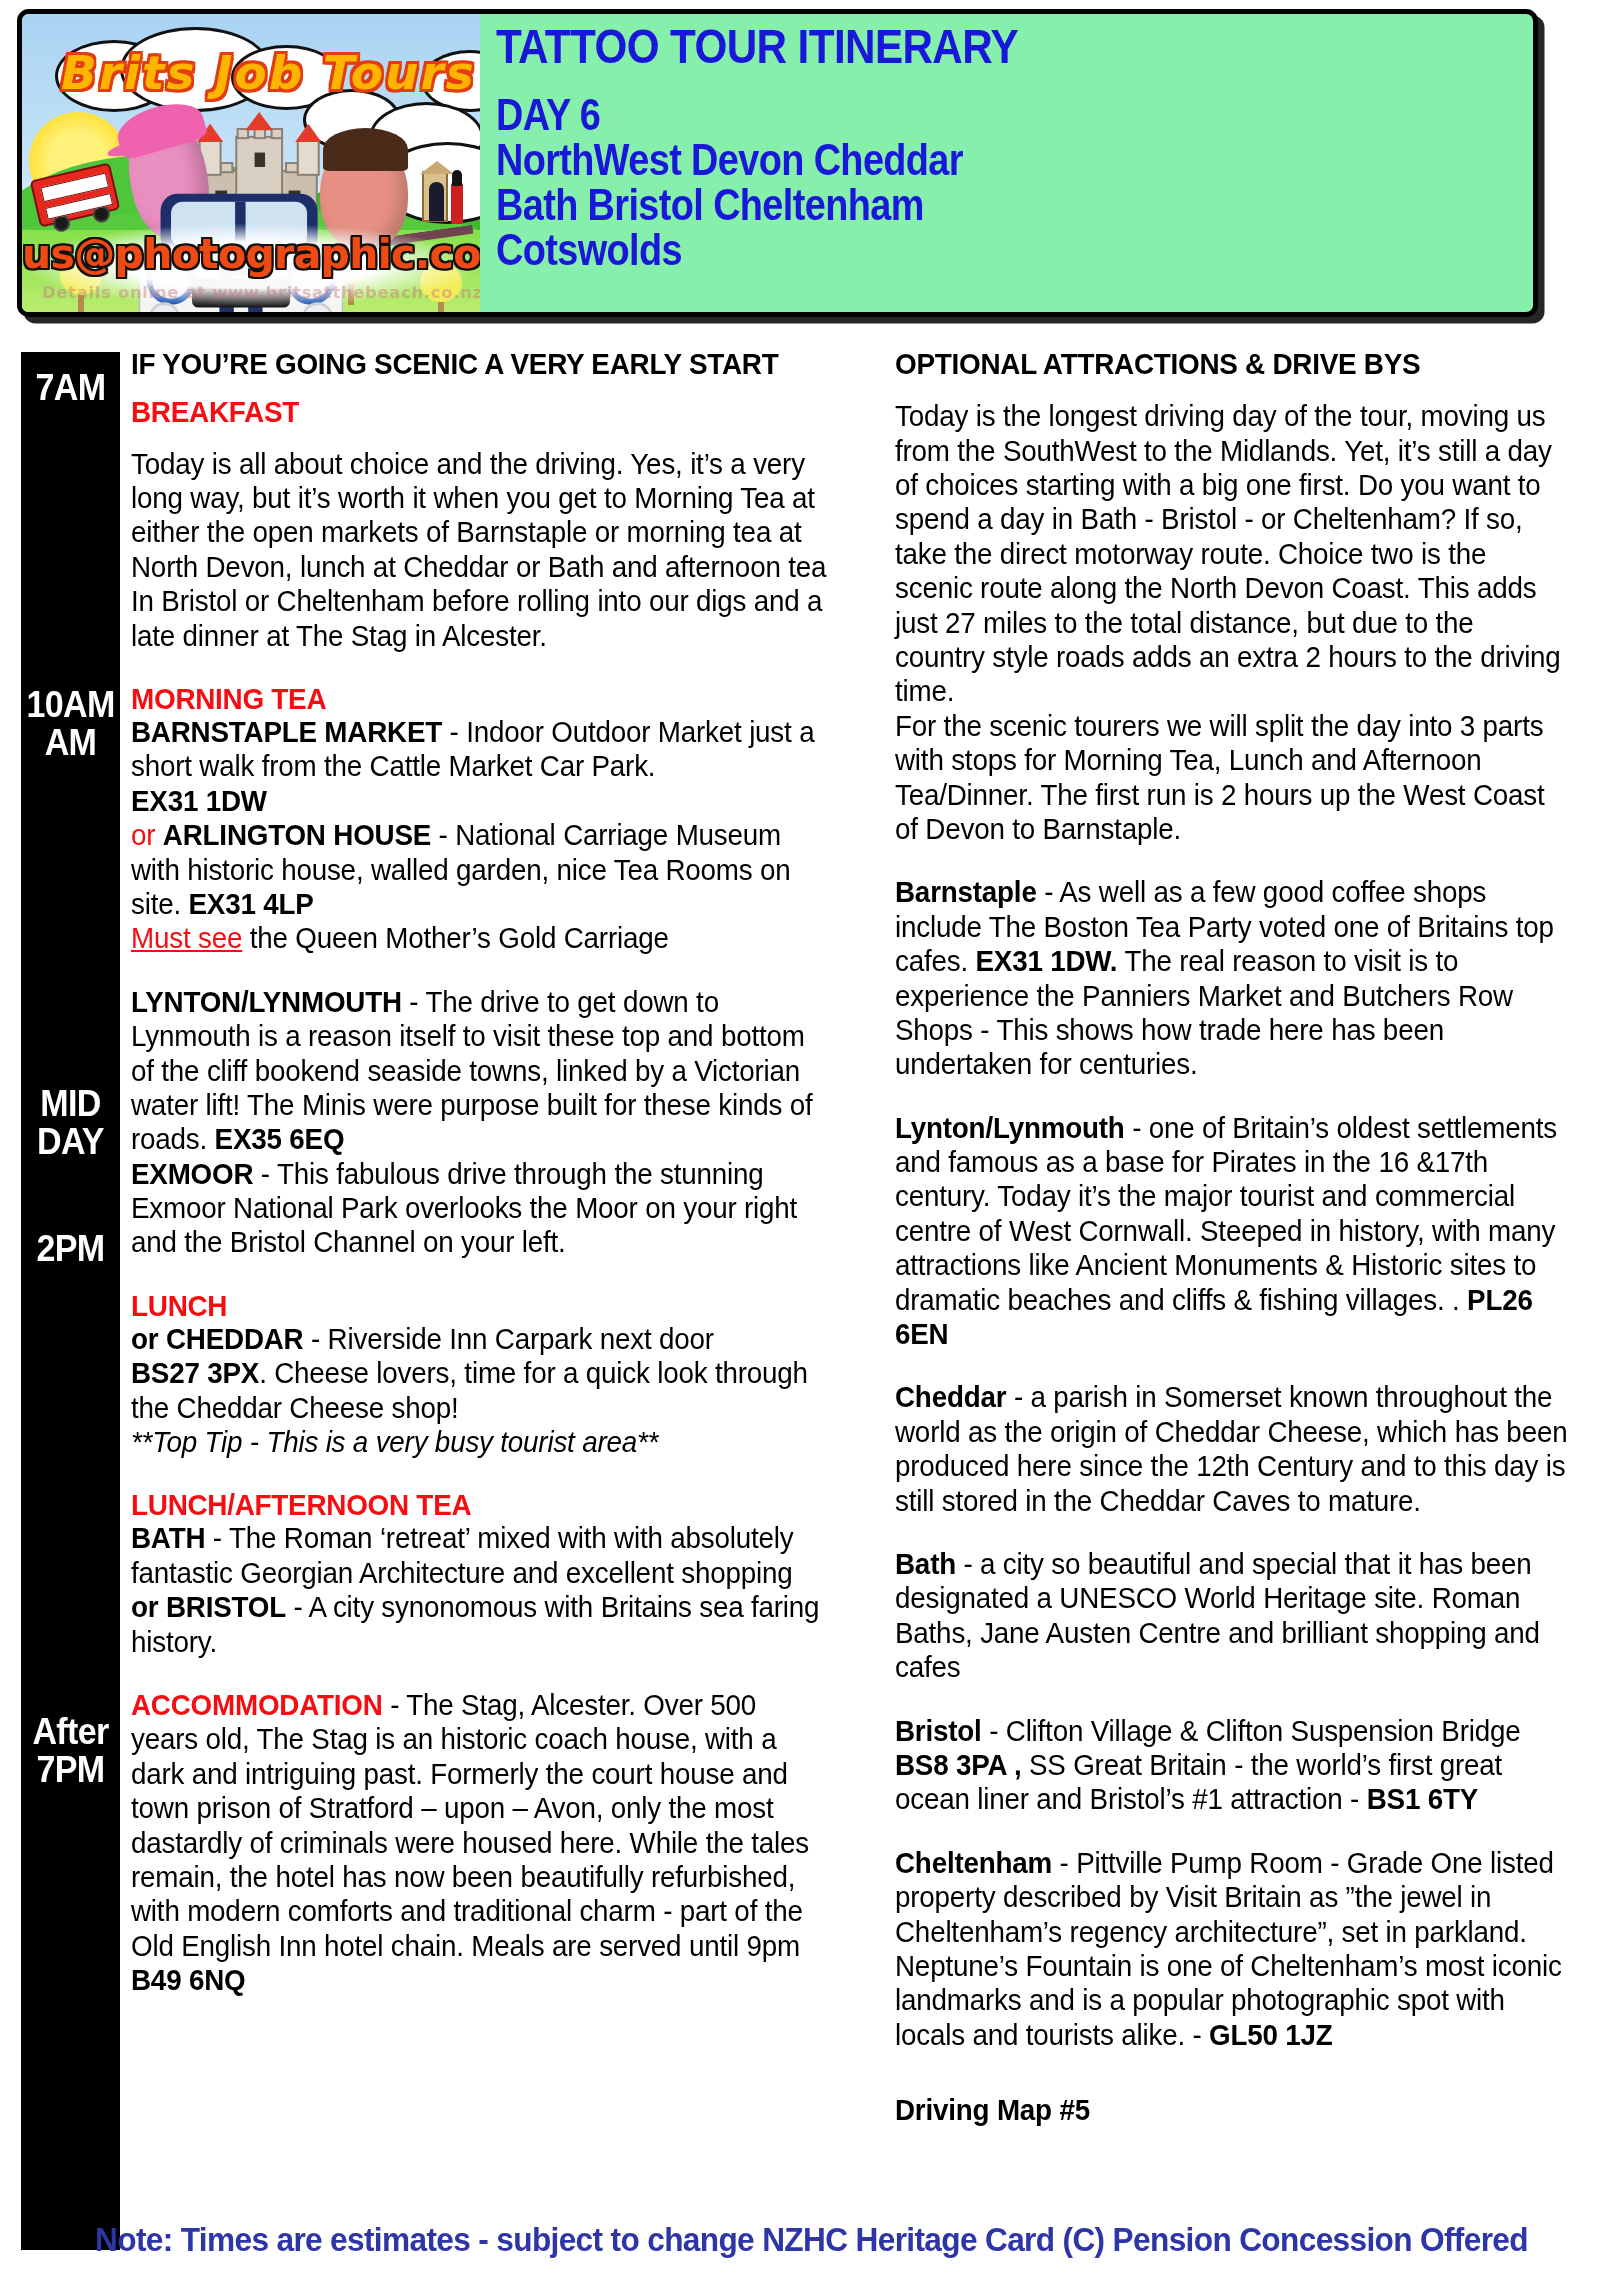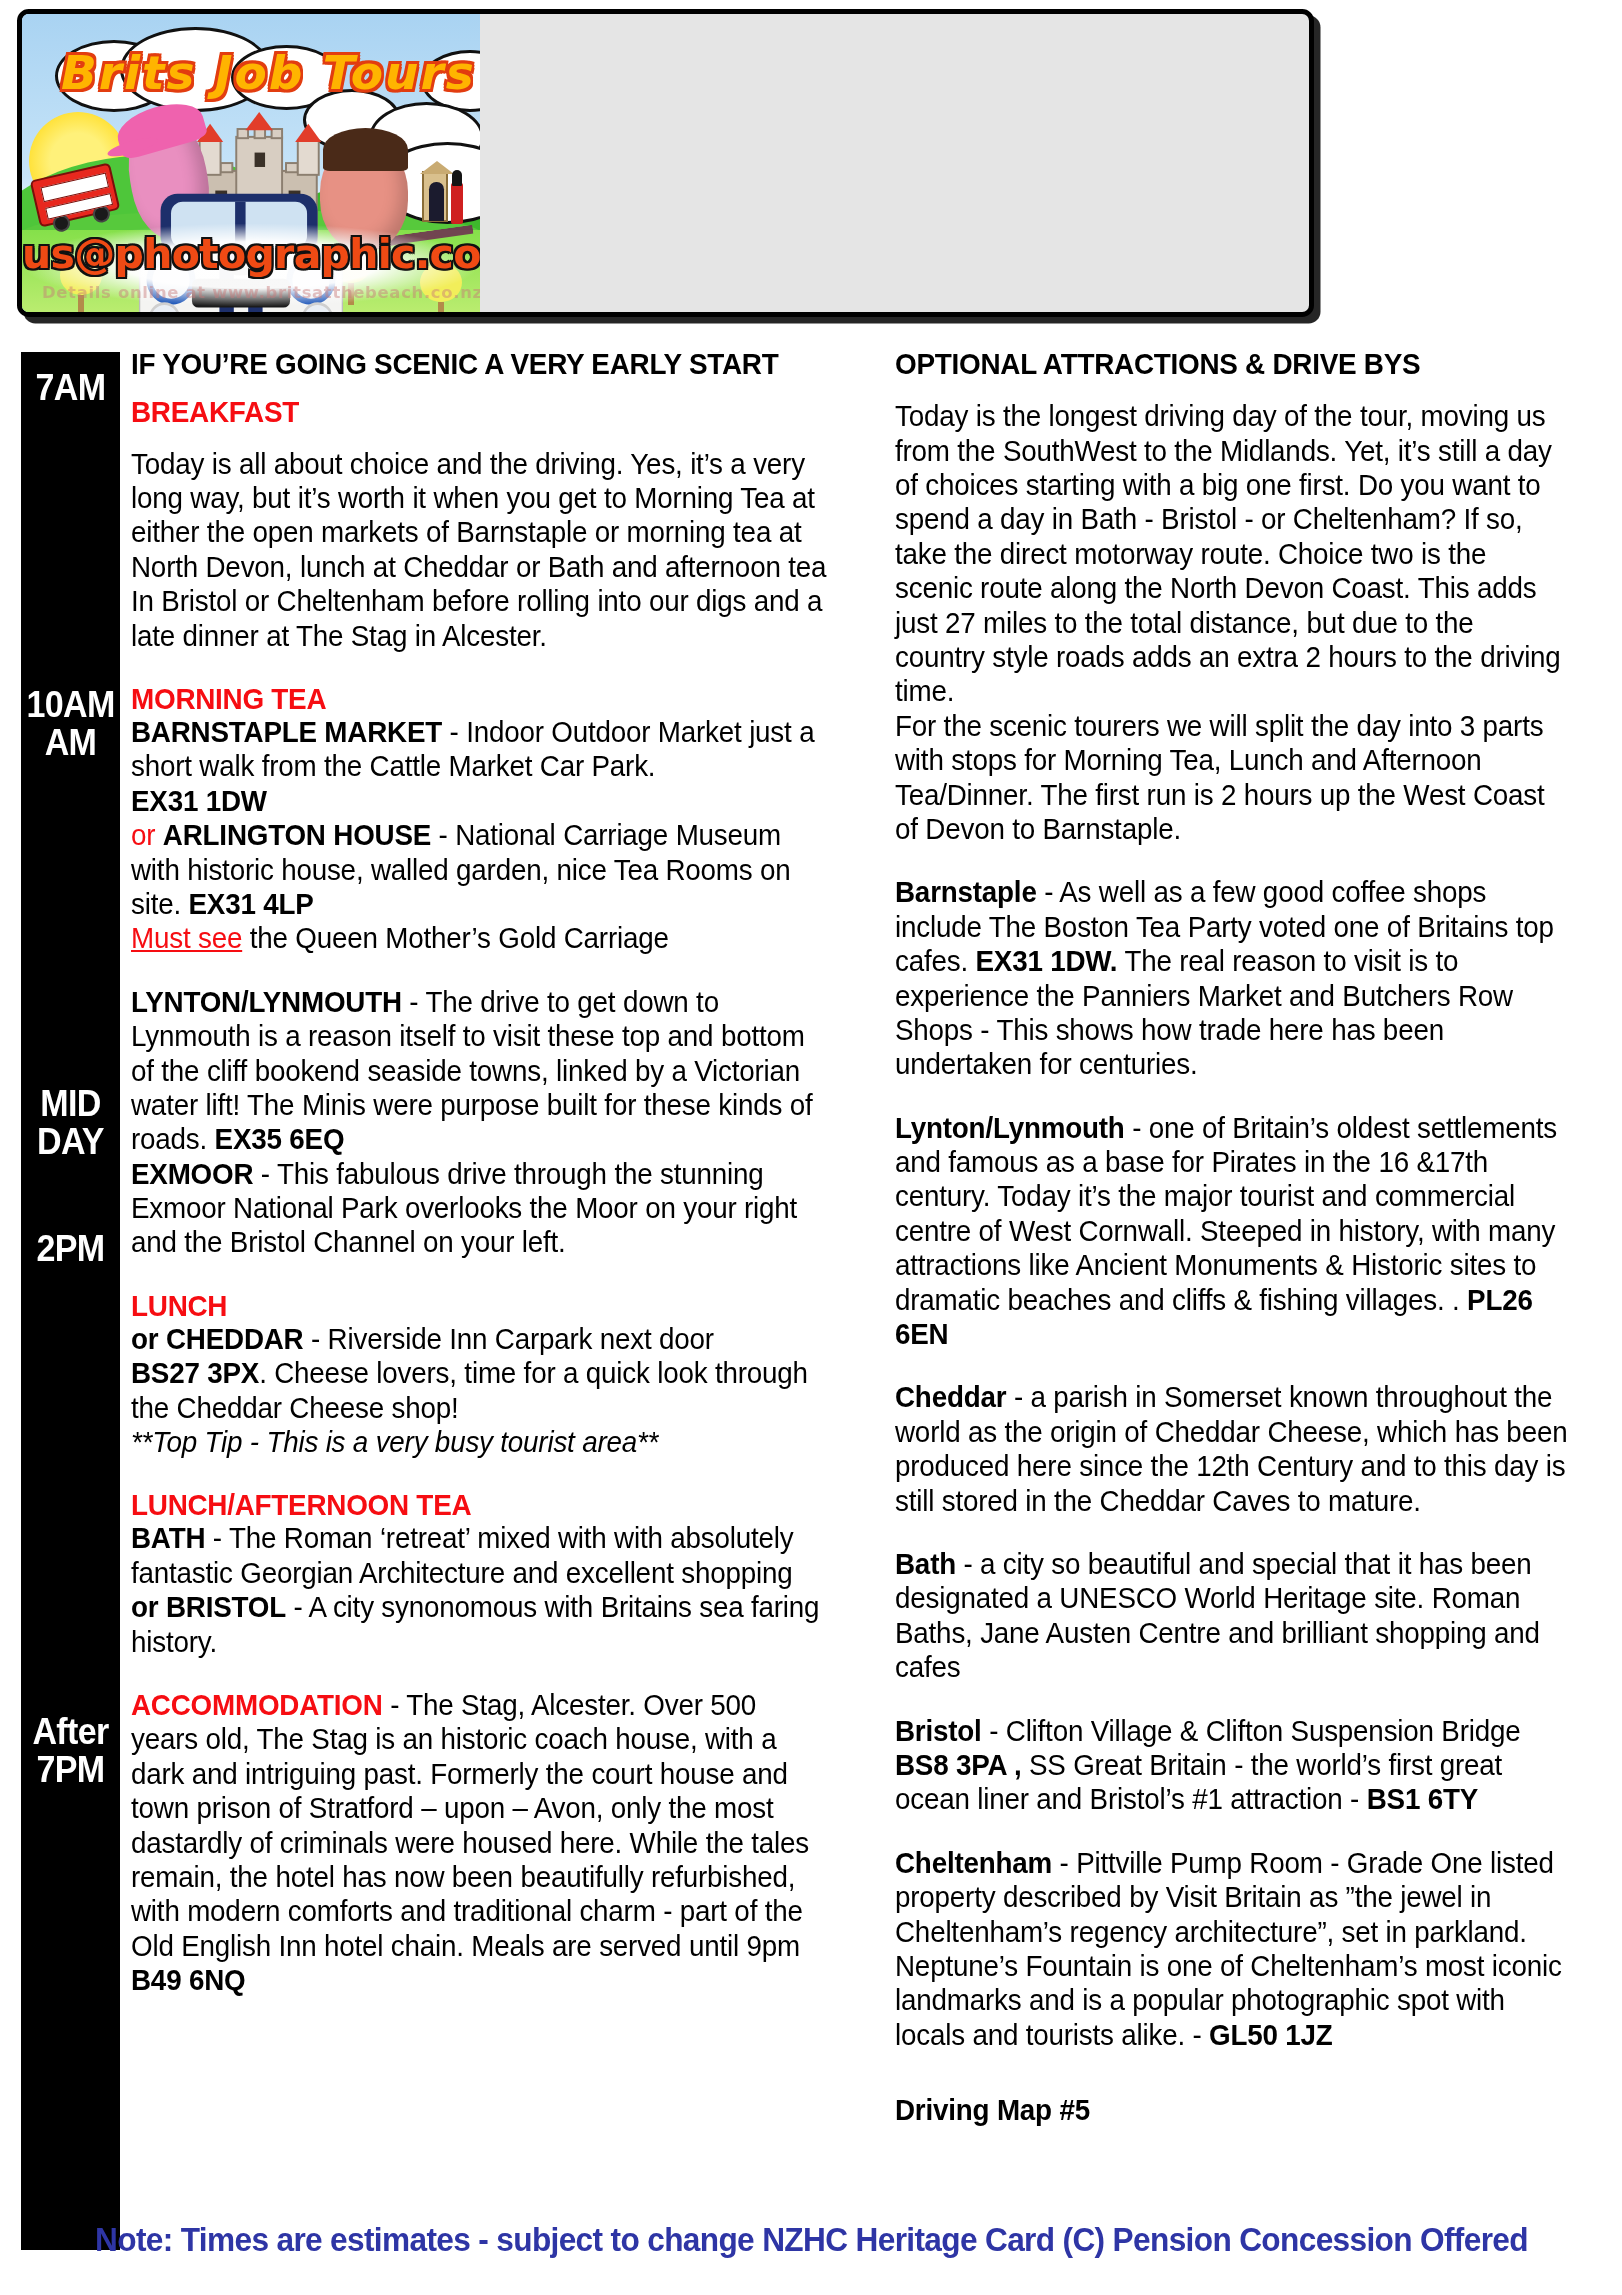--- a/index.html
+++ b/index.html
@@ -6,22 +6,22 @@
   html, body { margin:0; padding:0; }
   body {
     width: 1623px; height: 2295px;
     background: #ffffff;
     font-family: "Liberation Sans", sans-serif;
     overflow: hidden;
   }
 
   
   .header-banner{
-    position:absolute; left:17px; top:9.2px; width:1297px; height:308px;
-    border:5.9px solid #000; border-radius:11.8px; background:#e5e5e5;
+    position:absolute; left:17px; top:9.2px; width:1521px; height:308px;
+    border:5.9px solid #000; border-radius:11.8px; background:#86efac;
     box-shadow: 6.5px 6.5px 0 rgba(0,0,0,0.85);
     display:flex; overflow:hidden;
   }
 
   
   .logo{
     position:relative; width:458px; height:100%; flex:0 0 458px;
     background: linear-gradient(#a8d2f0 0%, #bfe0f5 38%, #bfe0f5 40%);
     overflow:hidden;
   }
@@ -230,20 +230,29 @@
 
     <div class="guard-box"></div>
     <div class="guard"></div>
 
     <div class="logo-title">Brits Job Tours</div>
     <div class="email-glow"></div>
     <div class="email">us@photographic.com</div>
     <div class="email-sub">Details online at www.britsatthebeach.co.nz</div>
   </div>
 
+  <div class="header-mid">
+    <div class="hdr-title">TATTOO TOUR ITINERARY</div>
+    <div class="hdr-sub">
+      <div>DAY 6</div>
+      <div>NorthWest Devon Cheddar</div>
+      <div>Bath Bristol Cheltenham</div>
+      <div>Cotswolds</div>
+    </div>
+  </div>
 
 </div>
 
 <div class="timebar">
   <div class="tslot" style="top:17px">7AM</div>
   <div class="tslot" style="top:334px">10AM</div>
   <div class="tslot" style="top:372px">AM</div>
   <div class="tslot" style="top:733px">MID</div>
   <div class="tslot" style="top:771px">DAY</div>
   <div class="tslot" style="top:878px">2PM</div>

